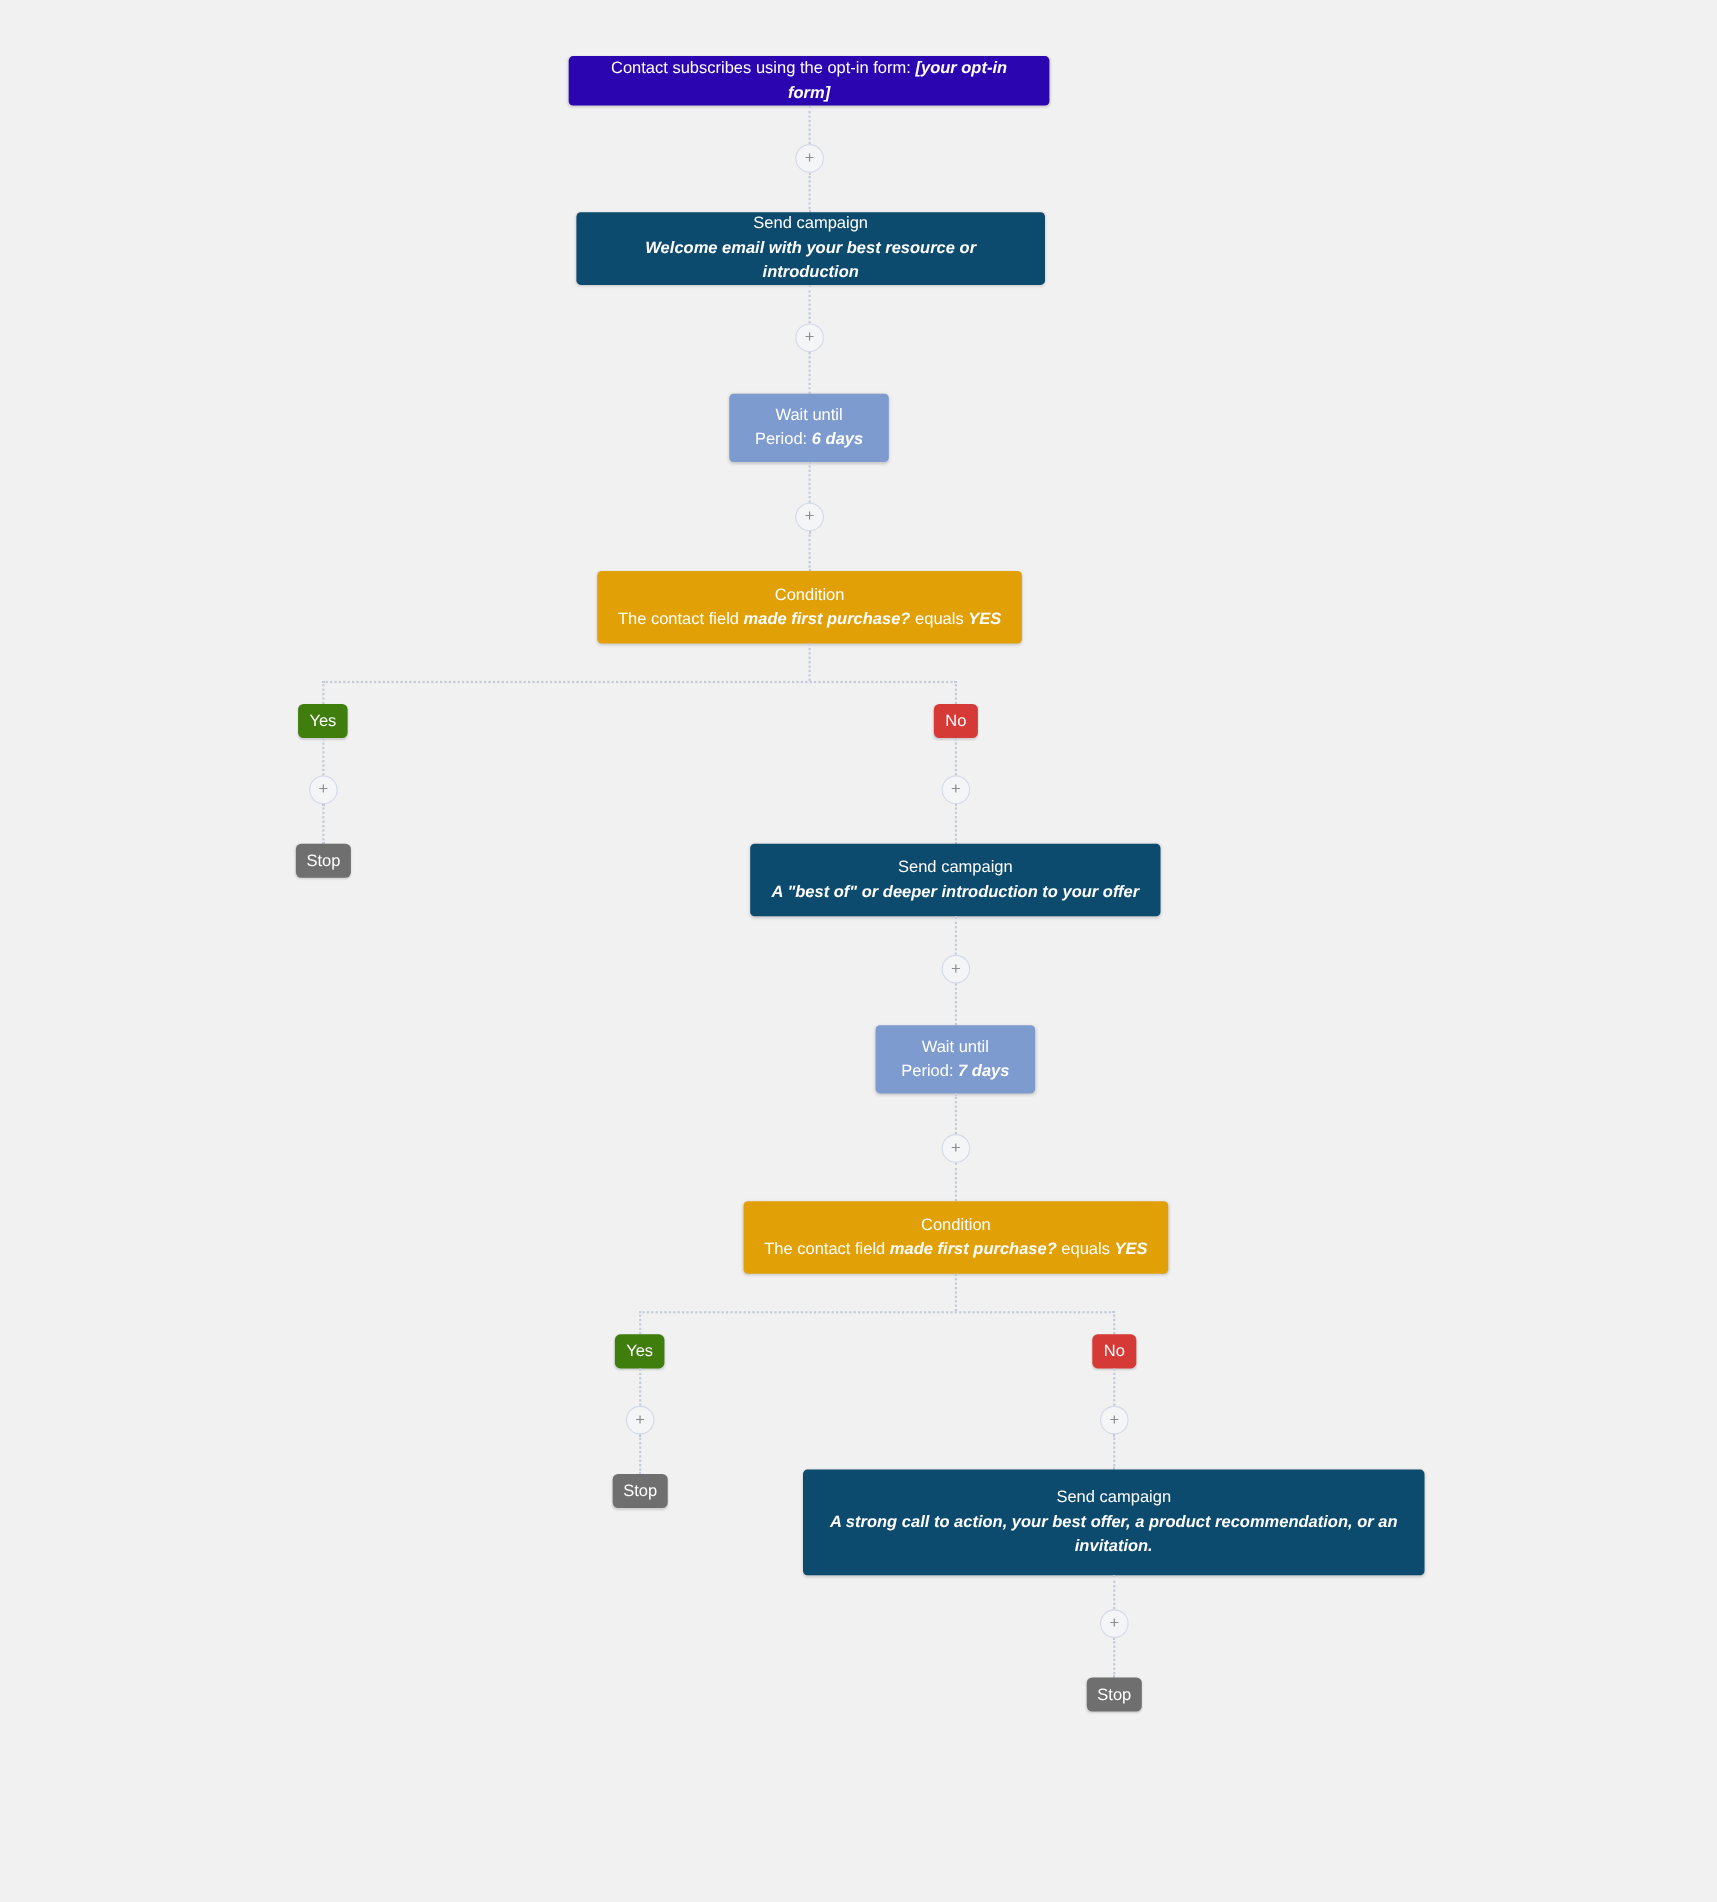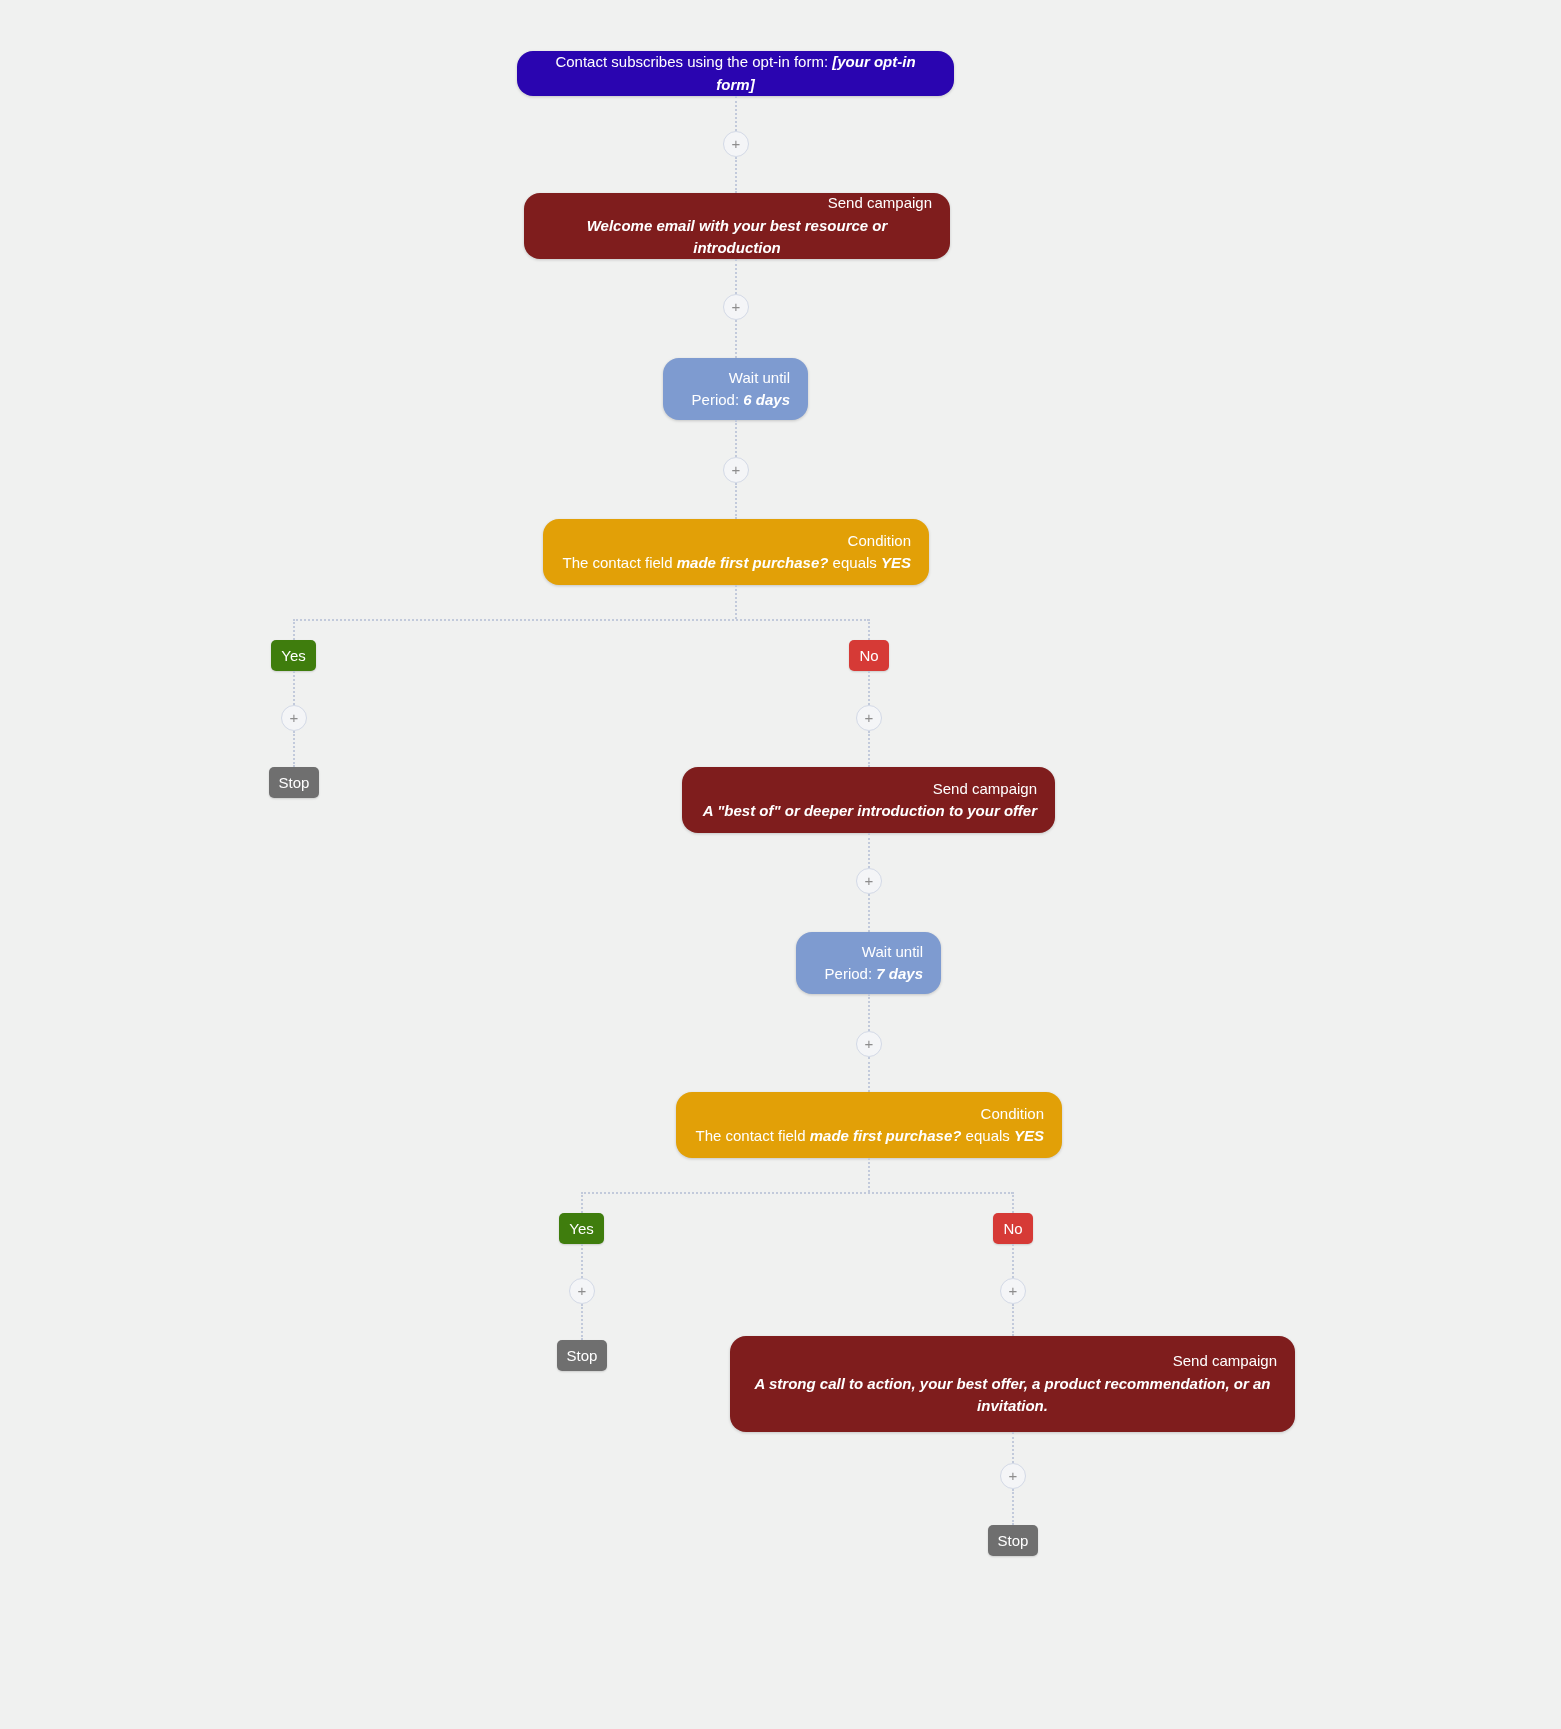--- a/index.html
+++ b/index.html
@@ -43,30 +43,29 @@
     font-size: 15px;
     line-height: 1;
     cursor: pointer;
     user-select: none;
   }
   .plus-node span { display:block; transform: translateY(-1px); }
 
   
   .node {
     position: absolute;
-    border-radius: 16px;
+    border-radius: 4px;
     color: #ffffff;
     text-align: center;
     display: flex;
     flex-direction: column;
     justify-content: center;
     padding: 12px 18px;
     box-shadow: 0 1px 3px rgba(0,0,0,0.18);
     cursor: pointer;
-    align-items: flex-end;
   }
   .node .ttl {
     font-size: 15px;
     font-weight: 400;
     line-height: 1.5;
   }
   .node .sub {
     font-size: 15px;
     font-weight: bold;
     font-style: italic;
@@ -76,21 +75,21 @@
     font-size: 15px;
     font-weight: 400;
     line-height: 1.5;
   }
   .node .inline-ttl b {
     font-weight: bold;
     font-style: italic;
   }
 
   .node-trigger   { background: #2a05b0; }
-  .node-campaign  { background: #7f1d1d; }
+  .node-campaign  { background: #0c4a6e; }
   .node-wait      { background: #7e9bd0; }
   .node-condition { background: #e2a007; }
 
   .badge {
     position: absolute;
     border-radius: 5px;
     color: #fff;
     font-size: 15px;
     display: flex;
     align-items: center;

